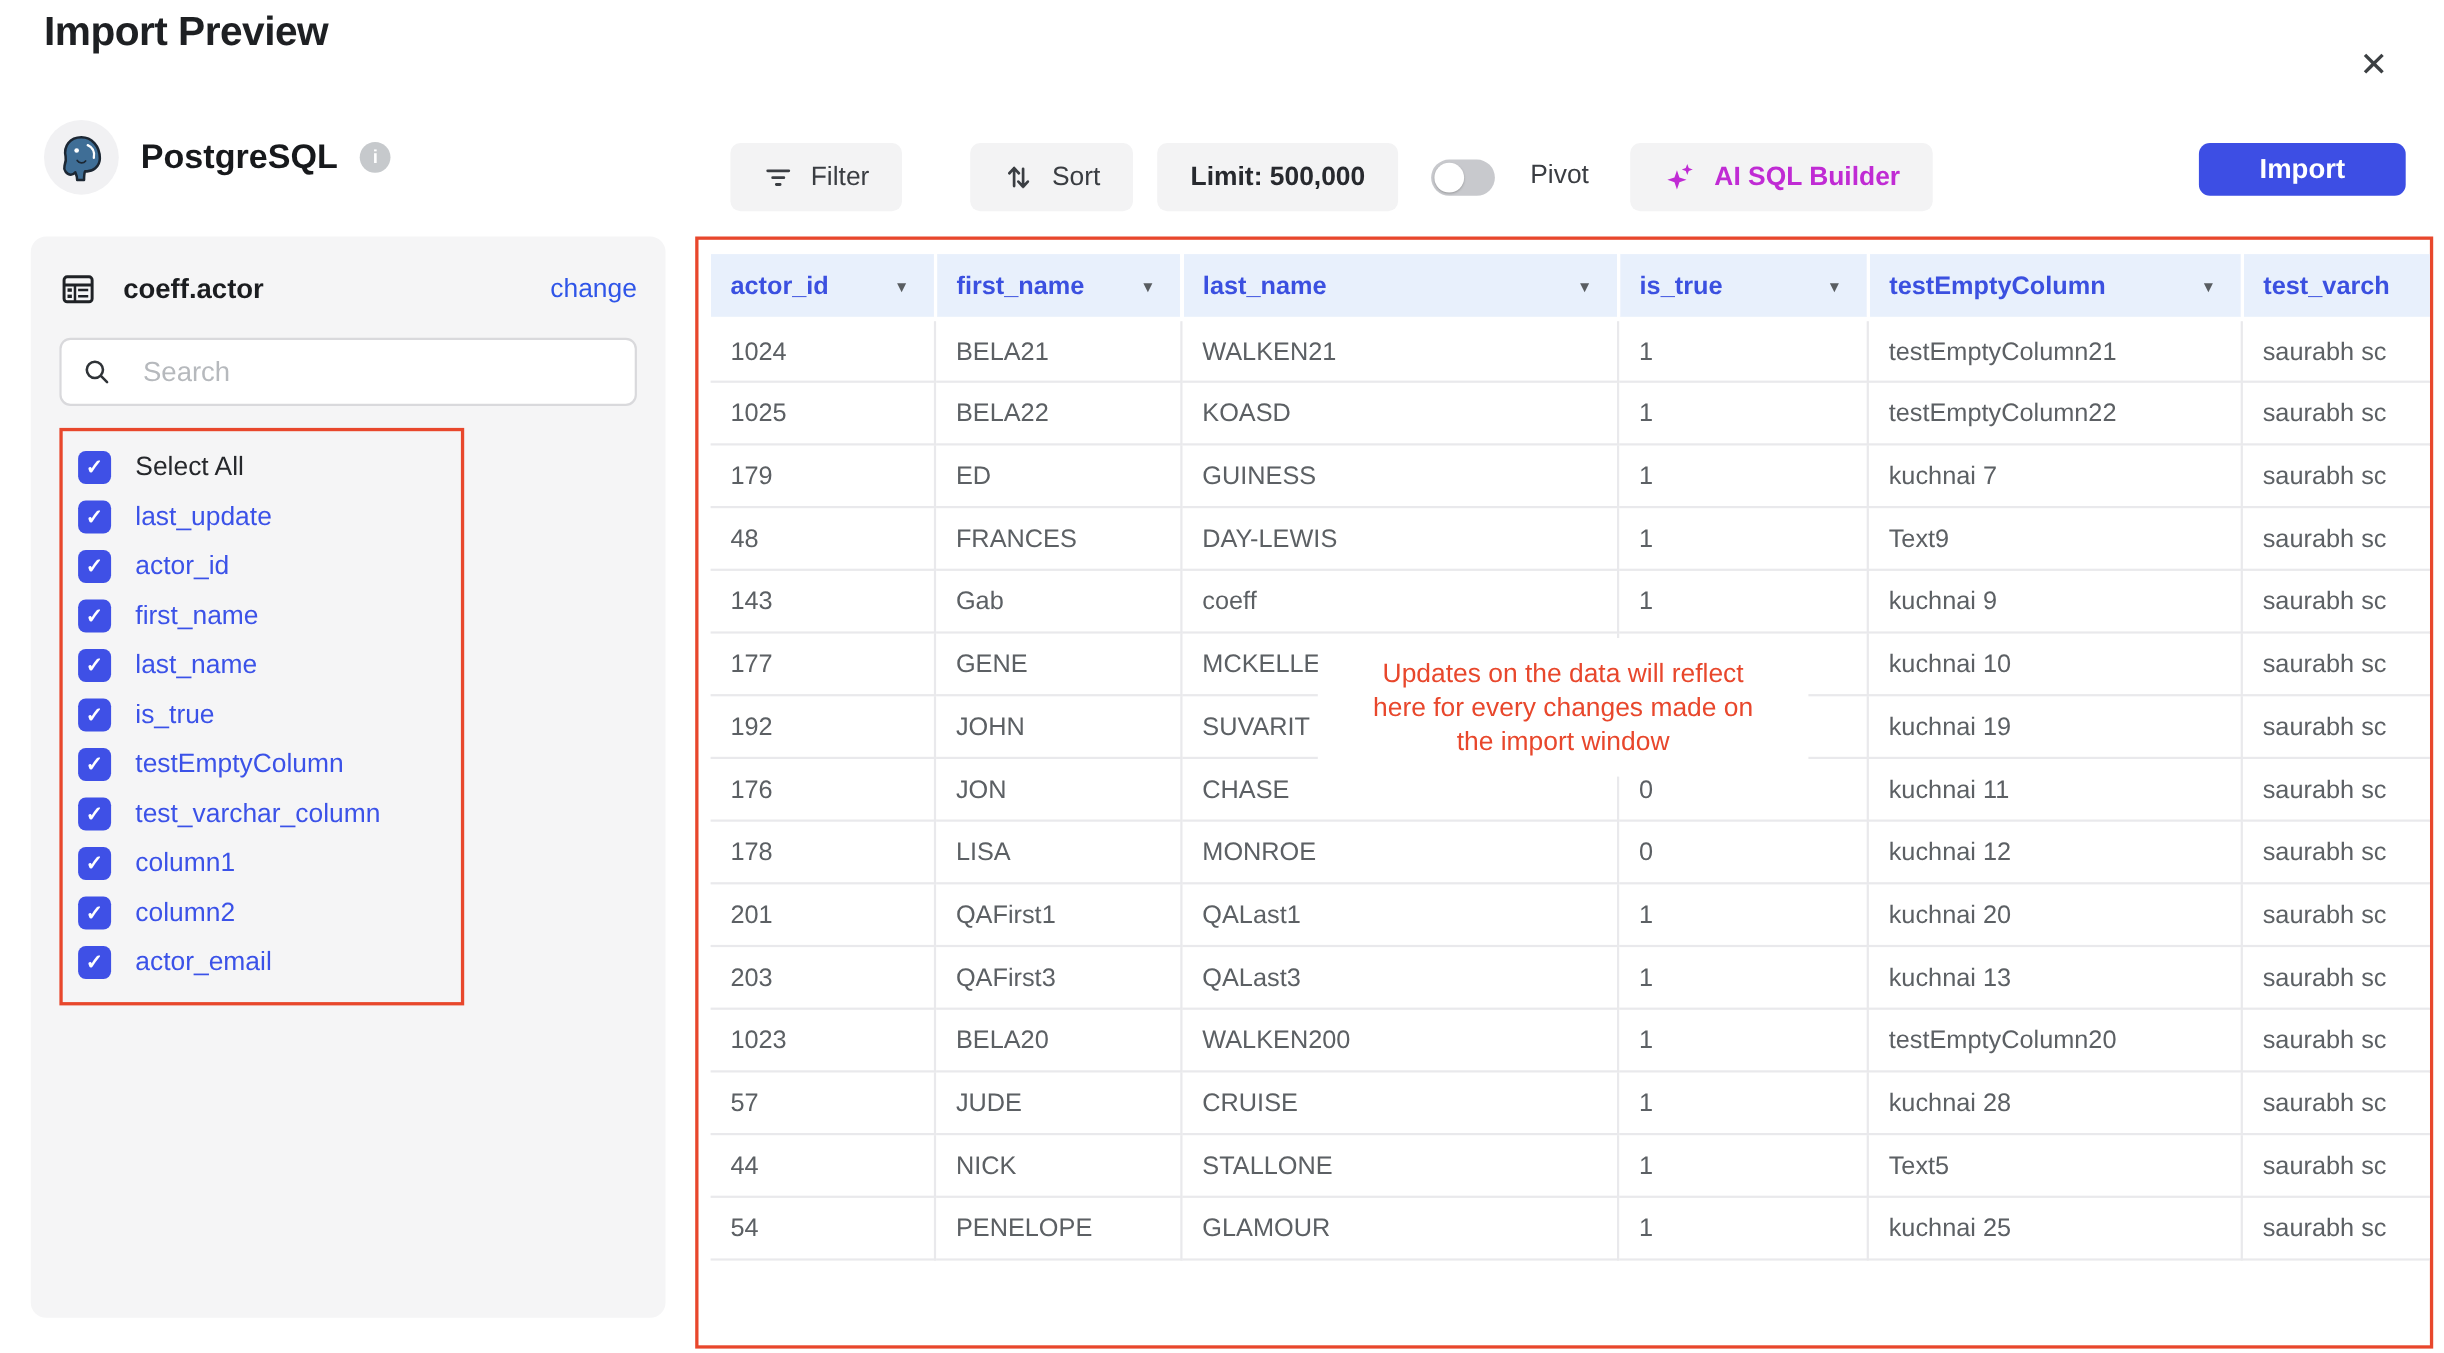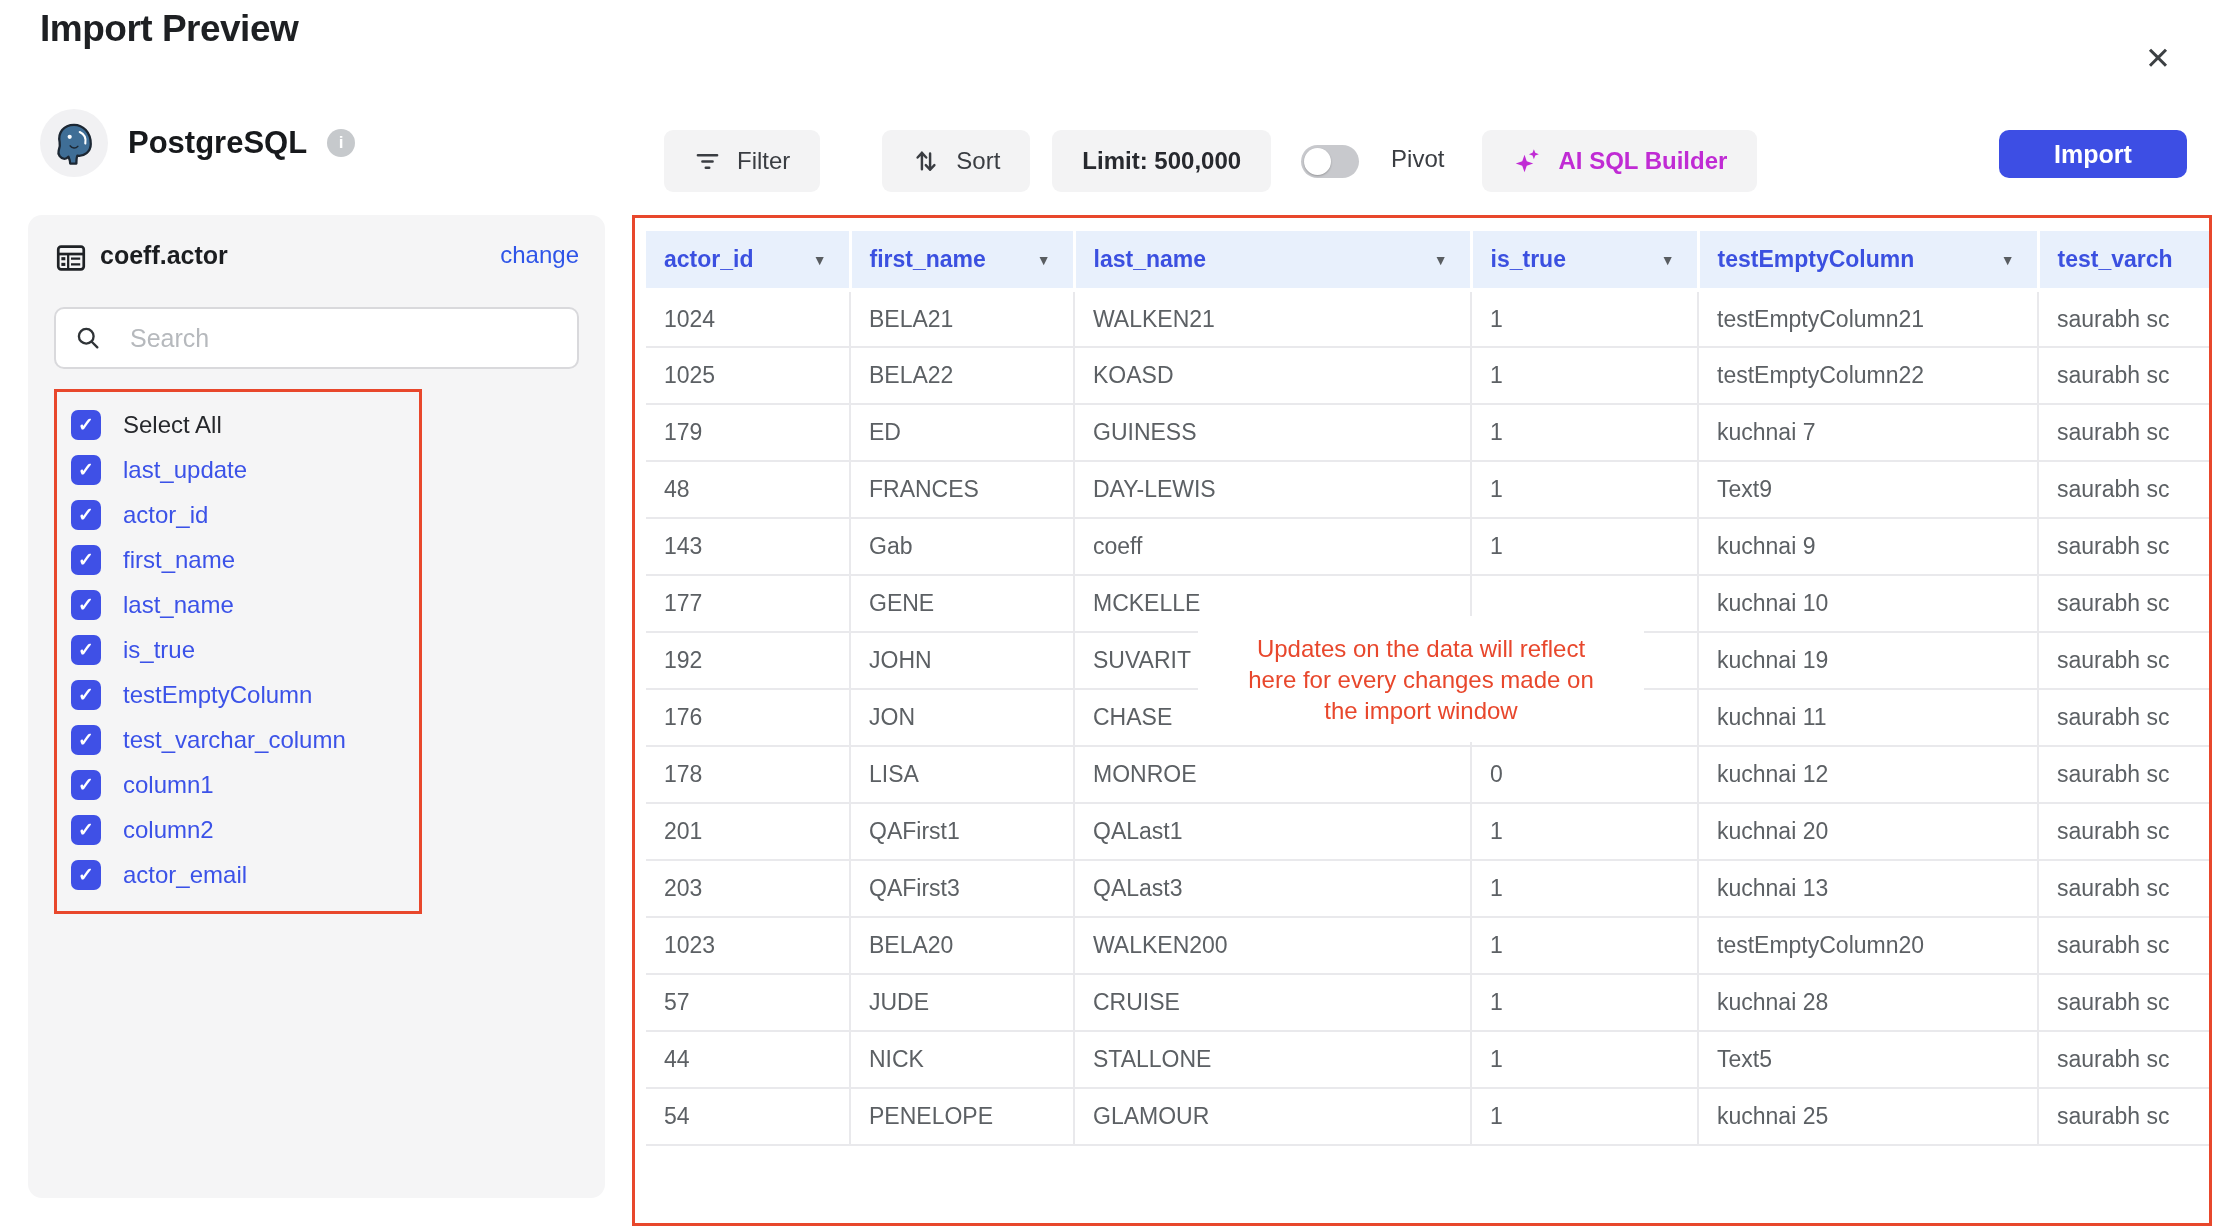--- a/index.html
+++ b/index.html
@@ -64,21 +64,21 @@
   .import-btn {
     position: absolute; right: 35px; top: 130px; width: 188px; height: 48px;
     border: none; border-radius: 10px; background: #3d4ee4; color: #ffffff;
     font-family: inherit; font-size: 25px; font-weight: 700; cursor: pointer;
   }
   
   .sidebar {
     position: absolute; left: 28px; top: 215px; width: 577px; height: 983px;
     background: #f5f5f6; border-radius: 14px; padding: 26px;
   }
-  .src-table-row { display: flex; align-items: flex-start; gap: 12px; height: 44px; }
+  .src-table-row { display: flex; align-items: center; gap: 24px; height: 44px; }
   .src-table-name { font-size: 25px; font-weight: 700; color: #1b1d20; }
   .change-link { margin-left: auto; font-size: 24px; color: #2f55e8; cursor: pointer; }
   .search-box {
     margin-top: 22px; height: 62px; background: #ffffff;
     border: 2px solid #d9d9dc; border-radius: 10px;
     display: flex; align-items: center; gap: 28px; padding: 0 18px;
   }
   .search-input {
     border: none; outline: none; flex: 1; font-family: inherit;
     font-size: 25px; color: #3a3d42; background: transparent;
@@ -113,21 +113,21 @@
   th .th-inner { display: flex; align-items: center; }
   th .caret { margin-left: auto; font-size: 14px; color: #595d61; padding-left: 8px; }
   td {
     height: 57px; background: #ffffff; color: #5c6064; font-size: 23px;
     padding: 0 14px 0 18px; border-right: 2.5px solid #e9e9ec;
     border-bottom: 2.5px solid #e9e9ec; white-space: nowrap; overflow: hidden;
   }
   th:last-child, td:last-child { border-right: none; }
   
   .note-overlay {
-    position: absolute; left: 1198px; top: 616px; width: 446px; height: 126px;
+    position: absolute; left: 1198px; top: 580px; width: 446px; height: 126px;
     background: #ffffff; z-index: 5;
     display: flex; flex-direction: column; align-items: center; justify-content: center;
     color: #e8472c; font-size: 24px; line-height: 31px; text-align: center;
     white-space: nowrap;
   }
   
   .ico { display: block; }
 </style>
 </head>
 <body>

